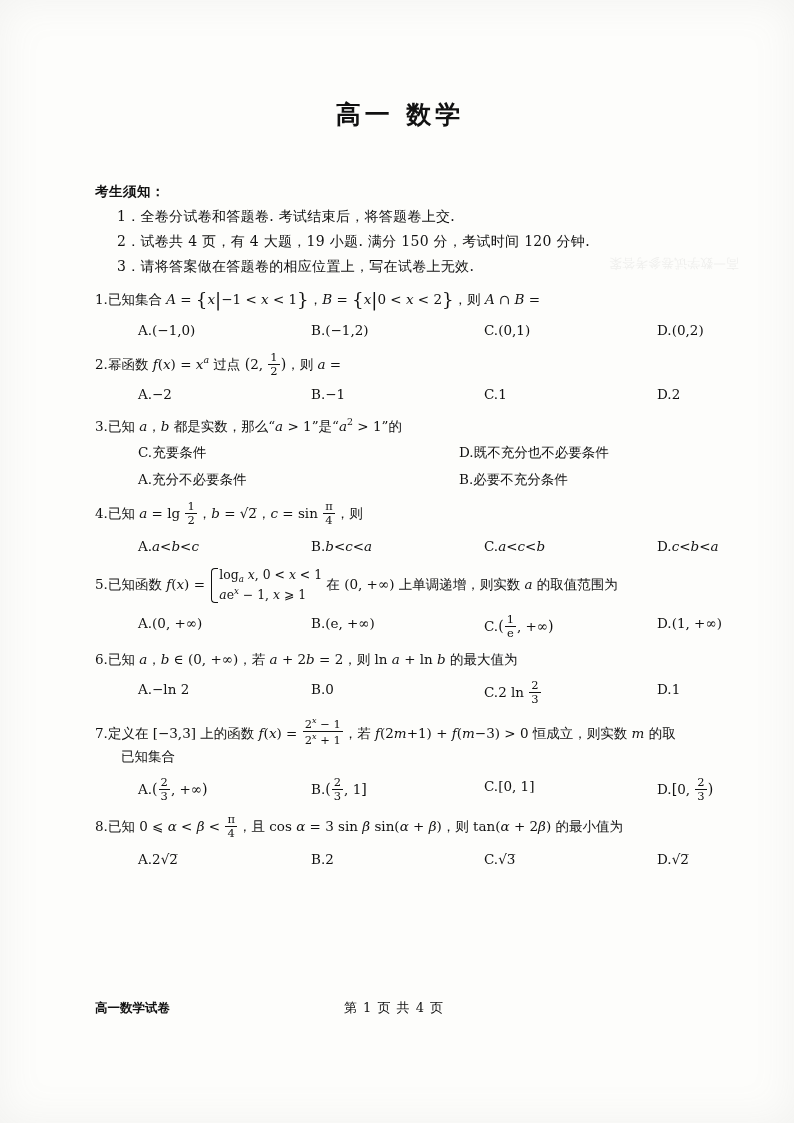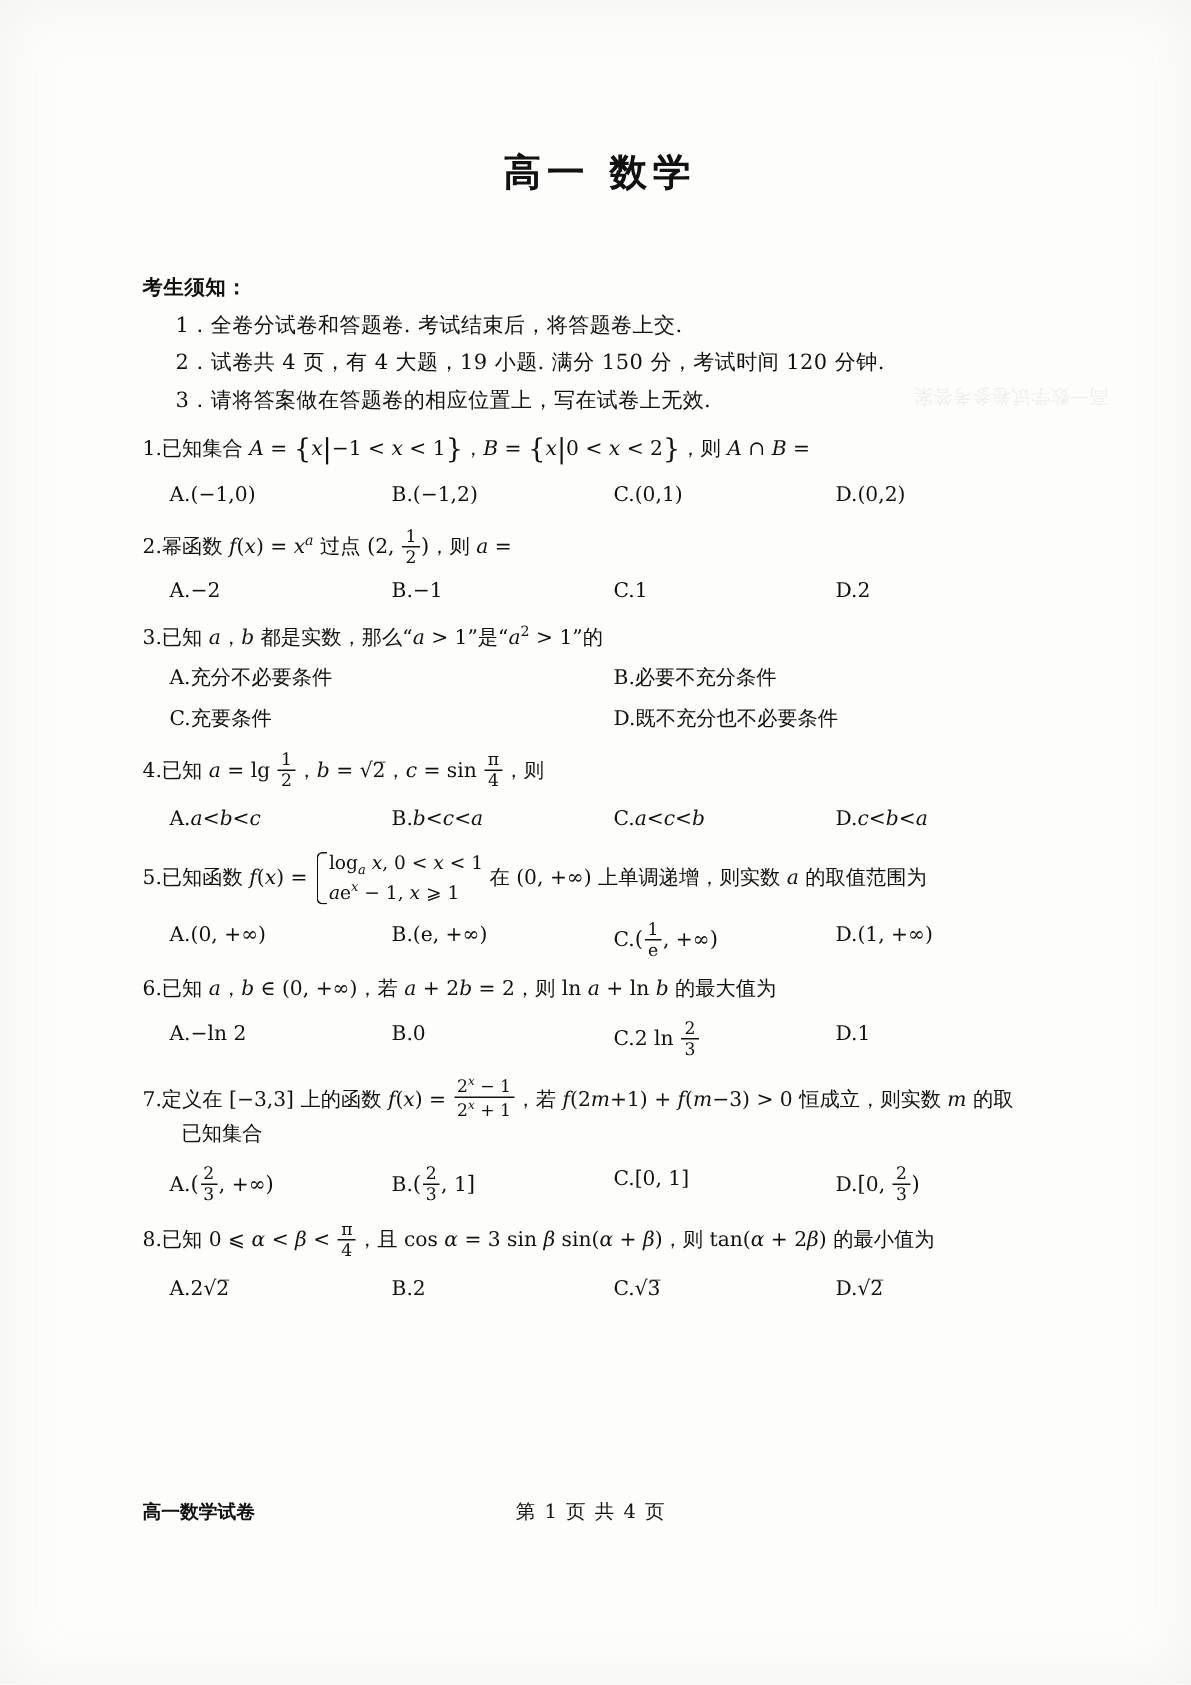--- a/index.html
+++ b/index.html
@@ -55,21 +55,21 @@
     line-height:1.55;
   }
   .qline{display:block;}
   .qindent{padding-left:26px;}
   .opts{
     display:flex;
     margin-top:6px;
     font-size:13.5px;
     padding-left:18px;
   }
-  .opts > div{flex:0 0 25%;}
+  .opts > div{flex:0 0 25%;margin-left:25px;}
   .opts.two > div{flex:0 0 50%;}
   .opts.tall{margin-top:9px;}
   i{font-family:"DejaVu Serif","Liberation Serif",serif;font-style:italic;}
   .frac{
     display:inline-block;
     vertical-align:-0.52em;
     text-align:center;
     font-size:0.85em;
     line-height:1.12;
     margin:0 1px;
@@ -95,20 +95,21 @@
     border-top:1.2px solid #111;
     border-bottom:1.2px solid #111;
     border-radius:4px 0 0 4px;
   }
   .footer{
     position:absolute;
     left:95px;right:101px;
     bottom:78px;
     display:flex;
     align-items:flex-end;
+    justify-content:space-between;
   }
   .footer .fl{
     font-size:12.5px;
     font-weight:bold;
     font-family:"DejaVu Sans","Liberation Sans",sans-serif;
     width:33%;
   }
   .footer .fc{
     font-size:13px;
     width:34%;
@@ -176,26 +177,26 @@
         <div><span>C.</span><span>1</span></div>
         <div><span>D.</span><span>2</span></div>
       </div>
     </div>
 
     <div class="q">
       <span class="qline">
         <span>3.</span>已知 <i>a</i>，<i>b</i> 都是实数，那么“<i>a</i> &gt; 1”是“<i>a</i><span class="sup">2</span> &gt; 1”的
       </span>
       <div class="opts two">
+        <div>C.充要条件</div>
+        <div>D.既不充分也不必要条件</div>
+      </div>
+      <div class="opts two">
         <div>A.充分不必要条件</div>
         <div>B.必要不充分条件</div>
-      </div>
-      <div class="opts two">
-        <div>C.充要条件</div>
-        <div>D.既不充分也不必要条件</div>
       </div>
     </div>
 
     <div class="q">
       <span class="qline">
         <span>4.</span>已知 <i>a</i> = lg&nbsp;<span class="frac"><span class="num">1</span><span class="den">2</span></span>，<i>b</i> = √2̅，<i>c</i> = sin&nbsp;<span class="frac"><span class="num">π</span><span class="den">4</span></span>，则
       </span>
       <div class="opts tall">
         <div><span>A.</span><i>a</i>&lt;<i>b</i>&lt;<i>c</i></div>
         <div><span>B.</span><i>b</i>&lt;<i>c</i>&lt;<i>a</i></div>

